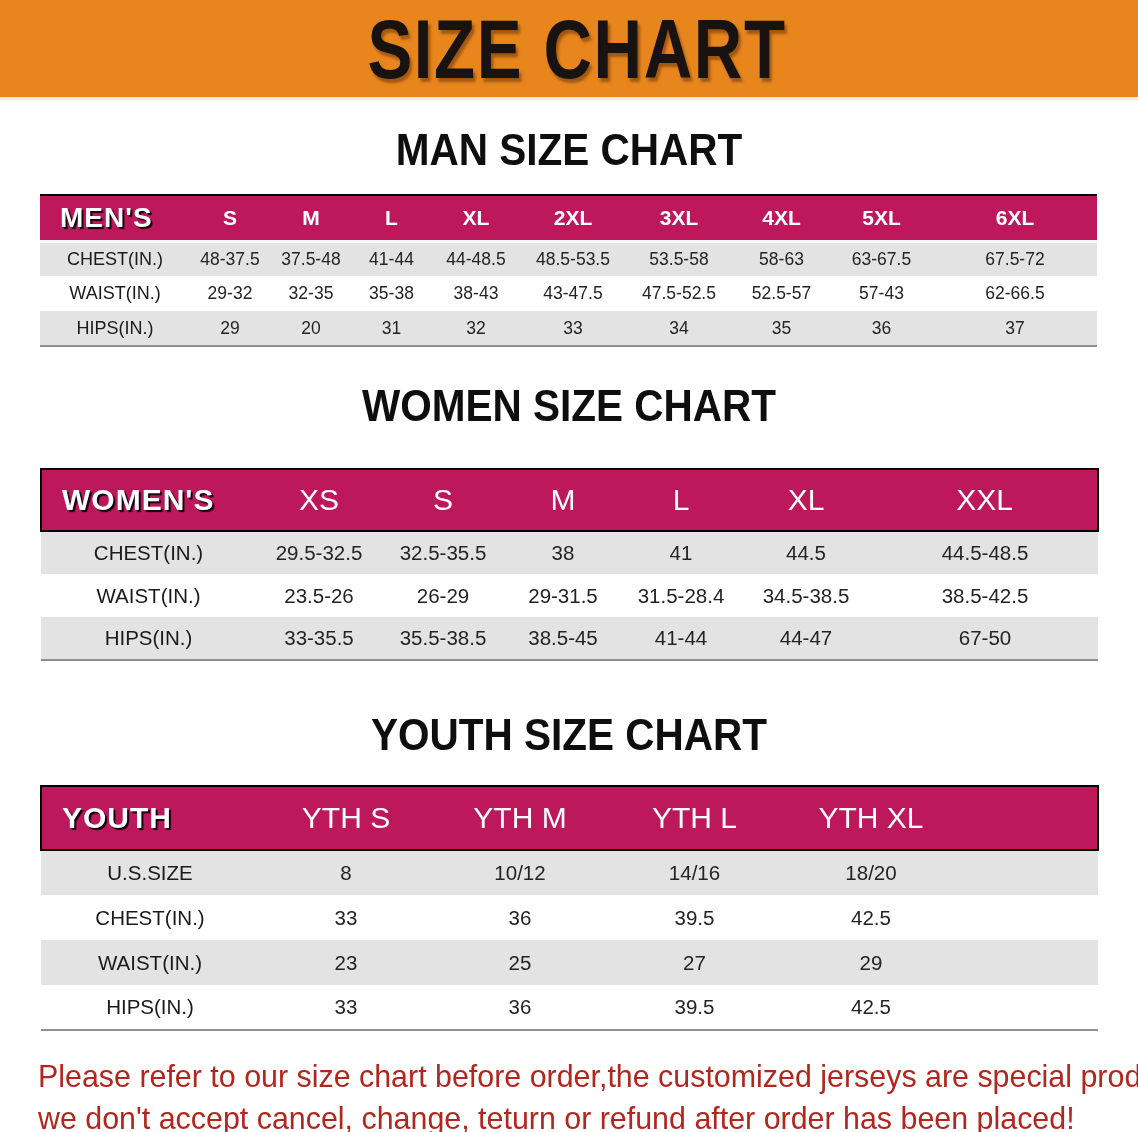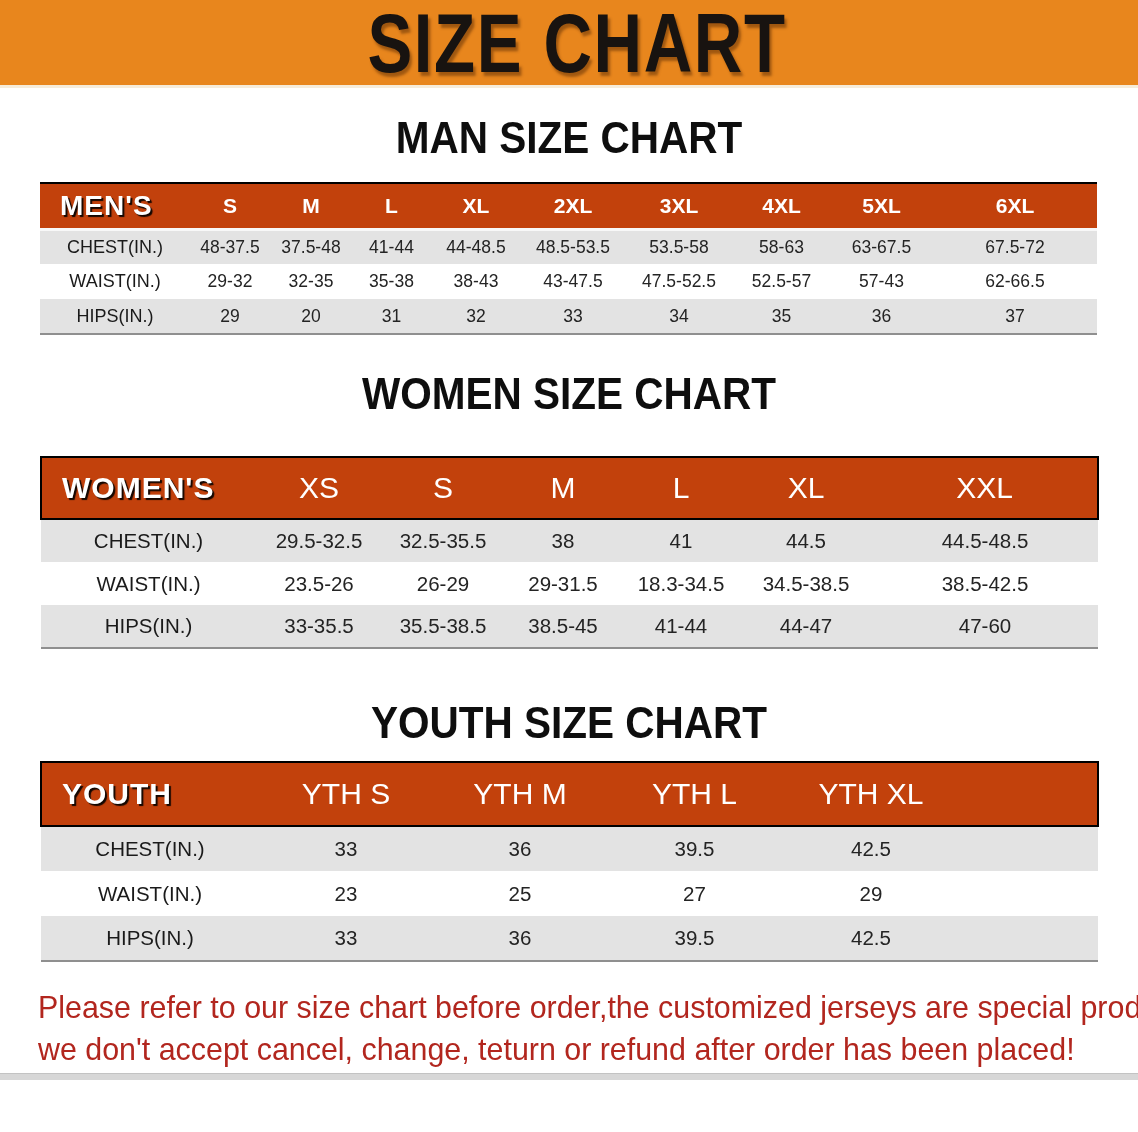--- a/index.html
+++ b/index.html
@@ -7,21 +7,21 @@
   body {
     width: 1138px;
     height: 1132px;
     background: #ffffff;
     font-family: "Liberation Sans", sans-serif;
     overflow: hidden;
   }
 
   
   .banner {
-    height: 88px;
+    height: 100px;
     display: flex;
     align-items: center;
     justify-content: center;
     border-bottom: 3px solid #f6ecd9;
     padding-left: 16px;
   }
   .banner h1 {
     margin: 0;
     font-size: 84px;
     line-height: 1;
@@ -50,32 +50,32 @@
   
   .size-table {
     border-collapse: collapse;
     table-layout: fixed;
     width: 1057px;
     margin-left: 40px;
     border-bottom: 2px solid #8f8f8f;
   }
   .sec-men   .size-table { margin-top: 18px; }
   .sec-women .size-table { margin-top: 36px; }
-  .sec-youth .size-table { margin-top: 12px; }
+  .sec-youth .size-table { margin-top: 24px; }
 
   .size-table th, .size-table td {
     padding: 0;
     text-align: center;
     vertical-align: middle;
     white-space: nowrap;
     overflow: hidden;
   }
 
   .size-table thead tr {
-    background: #c2410c;
+    background: #be185d;
     border-bottom: 3px solid #f8f8f8;
   }
   .size-table thead th { color: #ffffff; font-weight: normal; }
   .size-table .header-label {
     text-align: left;
     font-weight: bold;
     padding-left: 20px;
     letter-spacing: 1px;
     text-shadow: 2px 2px 1px rgba(0,0,0,0.9);
   }
@@ -230,32 +230,32 @@
             <td>38</td>
             <td>41</td>
             <td>44.5</td>
             <td>44.5-48.5</td>
           </tr>
           <tr>
             <td class="row-label">WAIST(IN.)</td>
             <td>23.5-26</td>
             <td>26-29</td>
             <td>29-31.5</td>
-            <td>18.3-34.5</td>
+            <td>31.5-28.4</td>
             <td>34.5-38.5</td>
             <td>38.5-42.5</td>
           </tr>
           <tr>
             <td class="row-label">HIPS(IN.)</td>
             <td>33-35.5</td>
             <td>35.5-38.5</td>
             <td>38.5-45</td>
             <td>41-44</td>
             <td>44-47</td>
-            <td>47-60</td>
+            <td>67-50</td>
           </tr>
         </tbody>
       </table>
   </section>
 
   <section class="sec-youth">
     <h2 class="section-heading">YOUTH SIZE CHART</h2>
     <table class="size-table youth">
         <colgroup>
           <col style="width: 218px;">
@@ -270,20 +270,28 @@
             <th class="header-label">YOUTH</th>
             <th>YTH S</th>
             <th>YTH M</th>
             <th>YTH L</th>
             <th>YTH XL</th>
             <th></th>
           </tr>
         </thead>
         <tbody>
           <tr>
+            <td class="row-label">U.S.SIZE</td>
+            <td>8</td>
+            <td>10/12</td>
+            <td>14/16</td>
+            <td>18/20</td>
+            <td></td>
+          </tr>
+          <tr>
             <td class="row-label">CHEST(IN.)</td>
             <td>33</td>
             <td>36</td>
             <td>39.5</td>
             <td>42.5</td>
             <td></td>
           </tr>
           <tr>
             <td class="row-label">WAIST(IN.)</td>
             <td>23</td>

